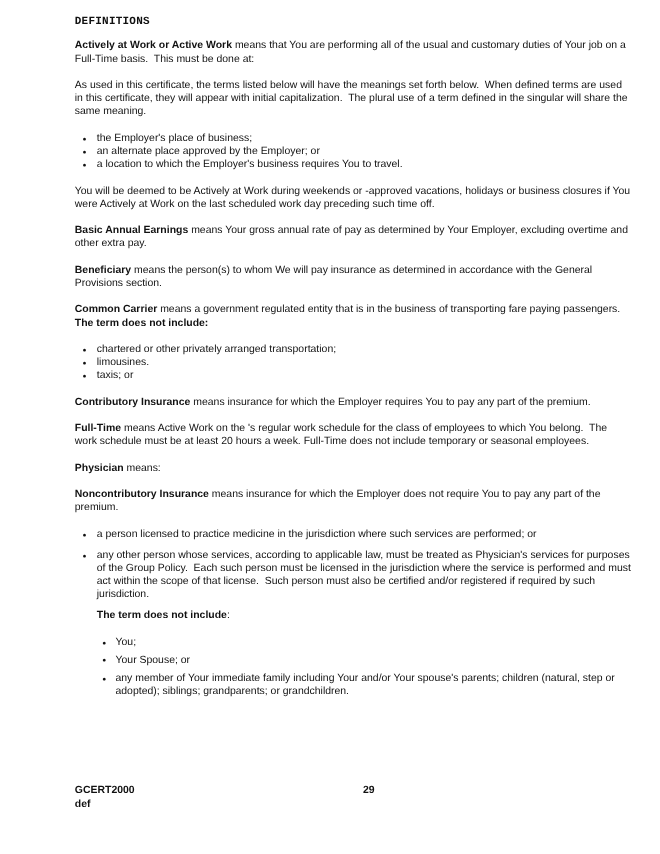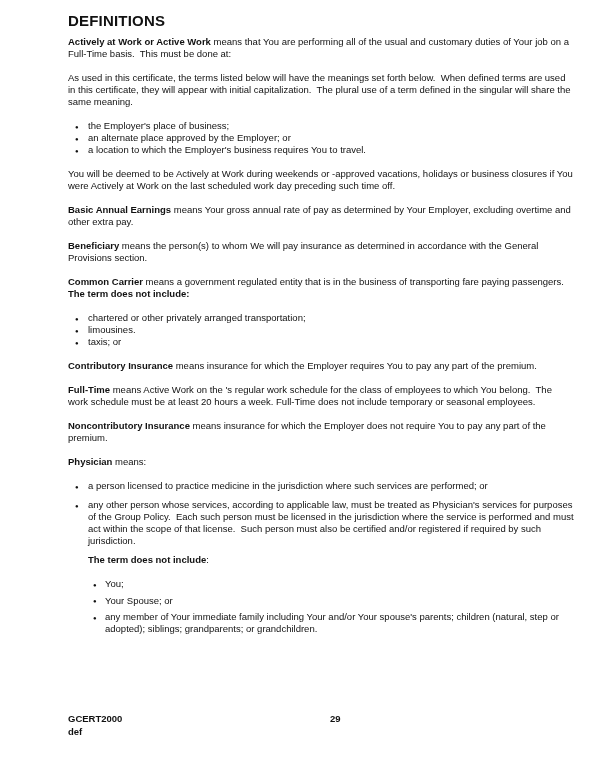--- a/index.html
+++ b/index.html
@@ -10,25 +10,26 @@
     background: #ffffff;
     color: #111111;
     font-family: "Liberation Sans", "DejaVu Sans", sans-serif;
     font-size: 9.5px;
     line-height: 12px;
     box-sizing: border-box;
     padding: 14px 26px 0 68px;
     overflow: hidden;
   }
   .doc-title {
-    font-size: 15px;
+    font-size: 10px;
     font-weight: bold;
     letter-spacing: 0.2px;
     margin: 0 0 8px 0;
     line-height: 14px;
+    font-family: Liberation Mono, monospace;
   }
   .para {
     margin: 0 0 12px 0;
     white-space: pre-wrap;
   }
   .para b { font-weight: bold; }
   ul.bullets {
     list-style: none;
     margin: 0 0 12px 0;
     padding: 0;
@@ -88,22 +89,22 @@
       <p class="para"><b>Basic Annual Earnings</b><span> means Your gross annual rate of pay as determined by Your Employer, excluding overtime and other extra pay.</span></p>
       <p class="para"><b>Beneficiary</b><span> means the person(s) to whom We will pay insurance as determined in accordance with the General Provisions section.</span></p>
       <p class="para"><b>Common Carrier</b><span> means a government regulated entity that is in the business of transporting fare paying passengers. </span><b>The term does not include:</b></p>
       <ul class="bullets">
         <li>chartered or other privately arranged transportation;</li>
         <li>limousines.</li>
         <li>taxis; or</li>
       </ul>
       <p class="para"><b>Contributory Insurance</b><span> means insurance for which the Employer requires You to pay any part of the premium.</span></p>
       <p class="para"><b>Full-Time</b><span> means Active Work on the 's regular work schedule for the class of employees to which You belong.  The work schedule must be at least 20 hours a week. Full-Time does not include temporary or seasonal employees.</span></p>
+      <p class="para"><b>Physician</b><span> means:</span></p>
       <p class="para"><b>Noncontributory Insurance</b><span> means insurance for which the Employer does not require You to pay any part of the premium.</span></p>
-      <p class="para"><b>Physician</b><span> means:</span></p>
       <ul class="bullets spaced">
         <li>a person licensed to practice medicine in the jurisdiction where such services are performed; or</li>
         <li>any other person whose services, according to applicable law, must be treated as Physician's services for purposes of the Group Policy.  Each such person must be licensed in the jurisdiction where the service is performed and must act within the scope of that license.  Such person must also be certified and/or registered if required by such jurisdiction.</li>
       </ul>
       <p class="para indent1"><b>The term does not include</b><span>:</span></p>
       <ul class="bullets spaced level2">
         <li>You;</li>
         <li>Your Spouse; or</li>
         <li>any member of Your immediate family including Your and/or Your spouse's parents; children (natural, step or adopted); siblings; grandparents; or grandchildren.</li>
       </ul>

